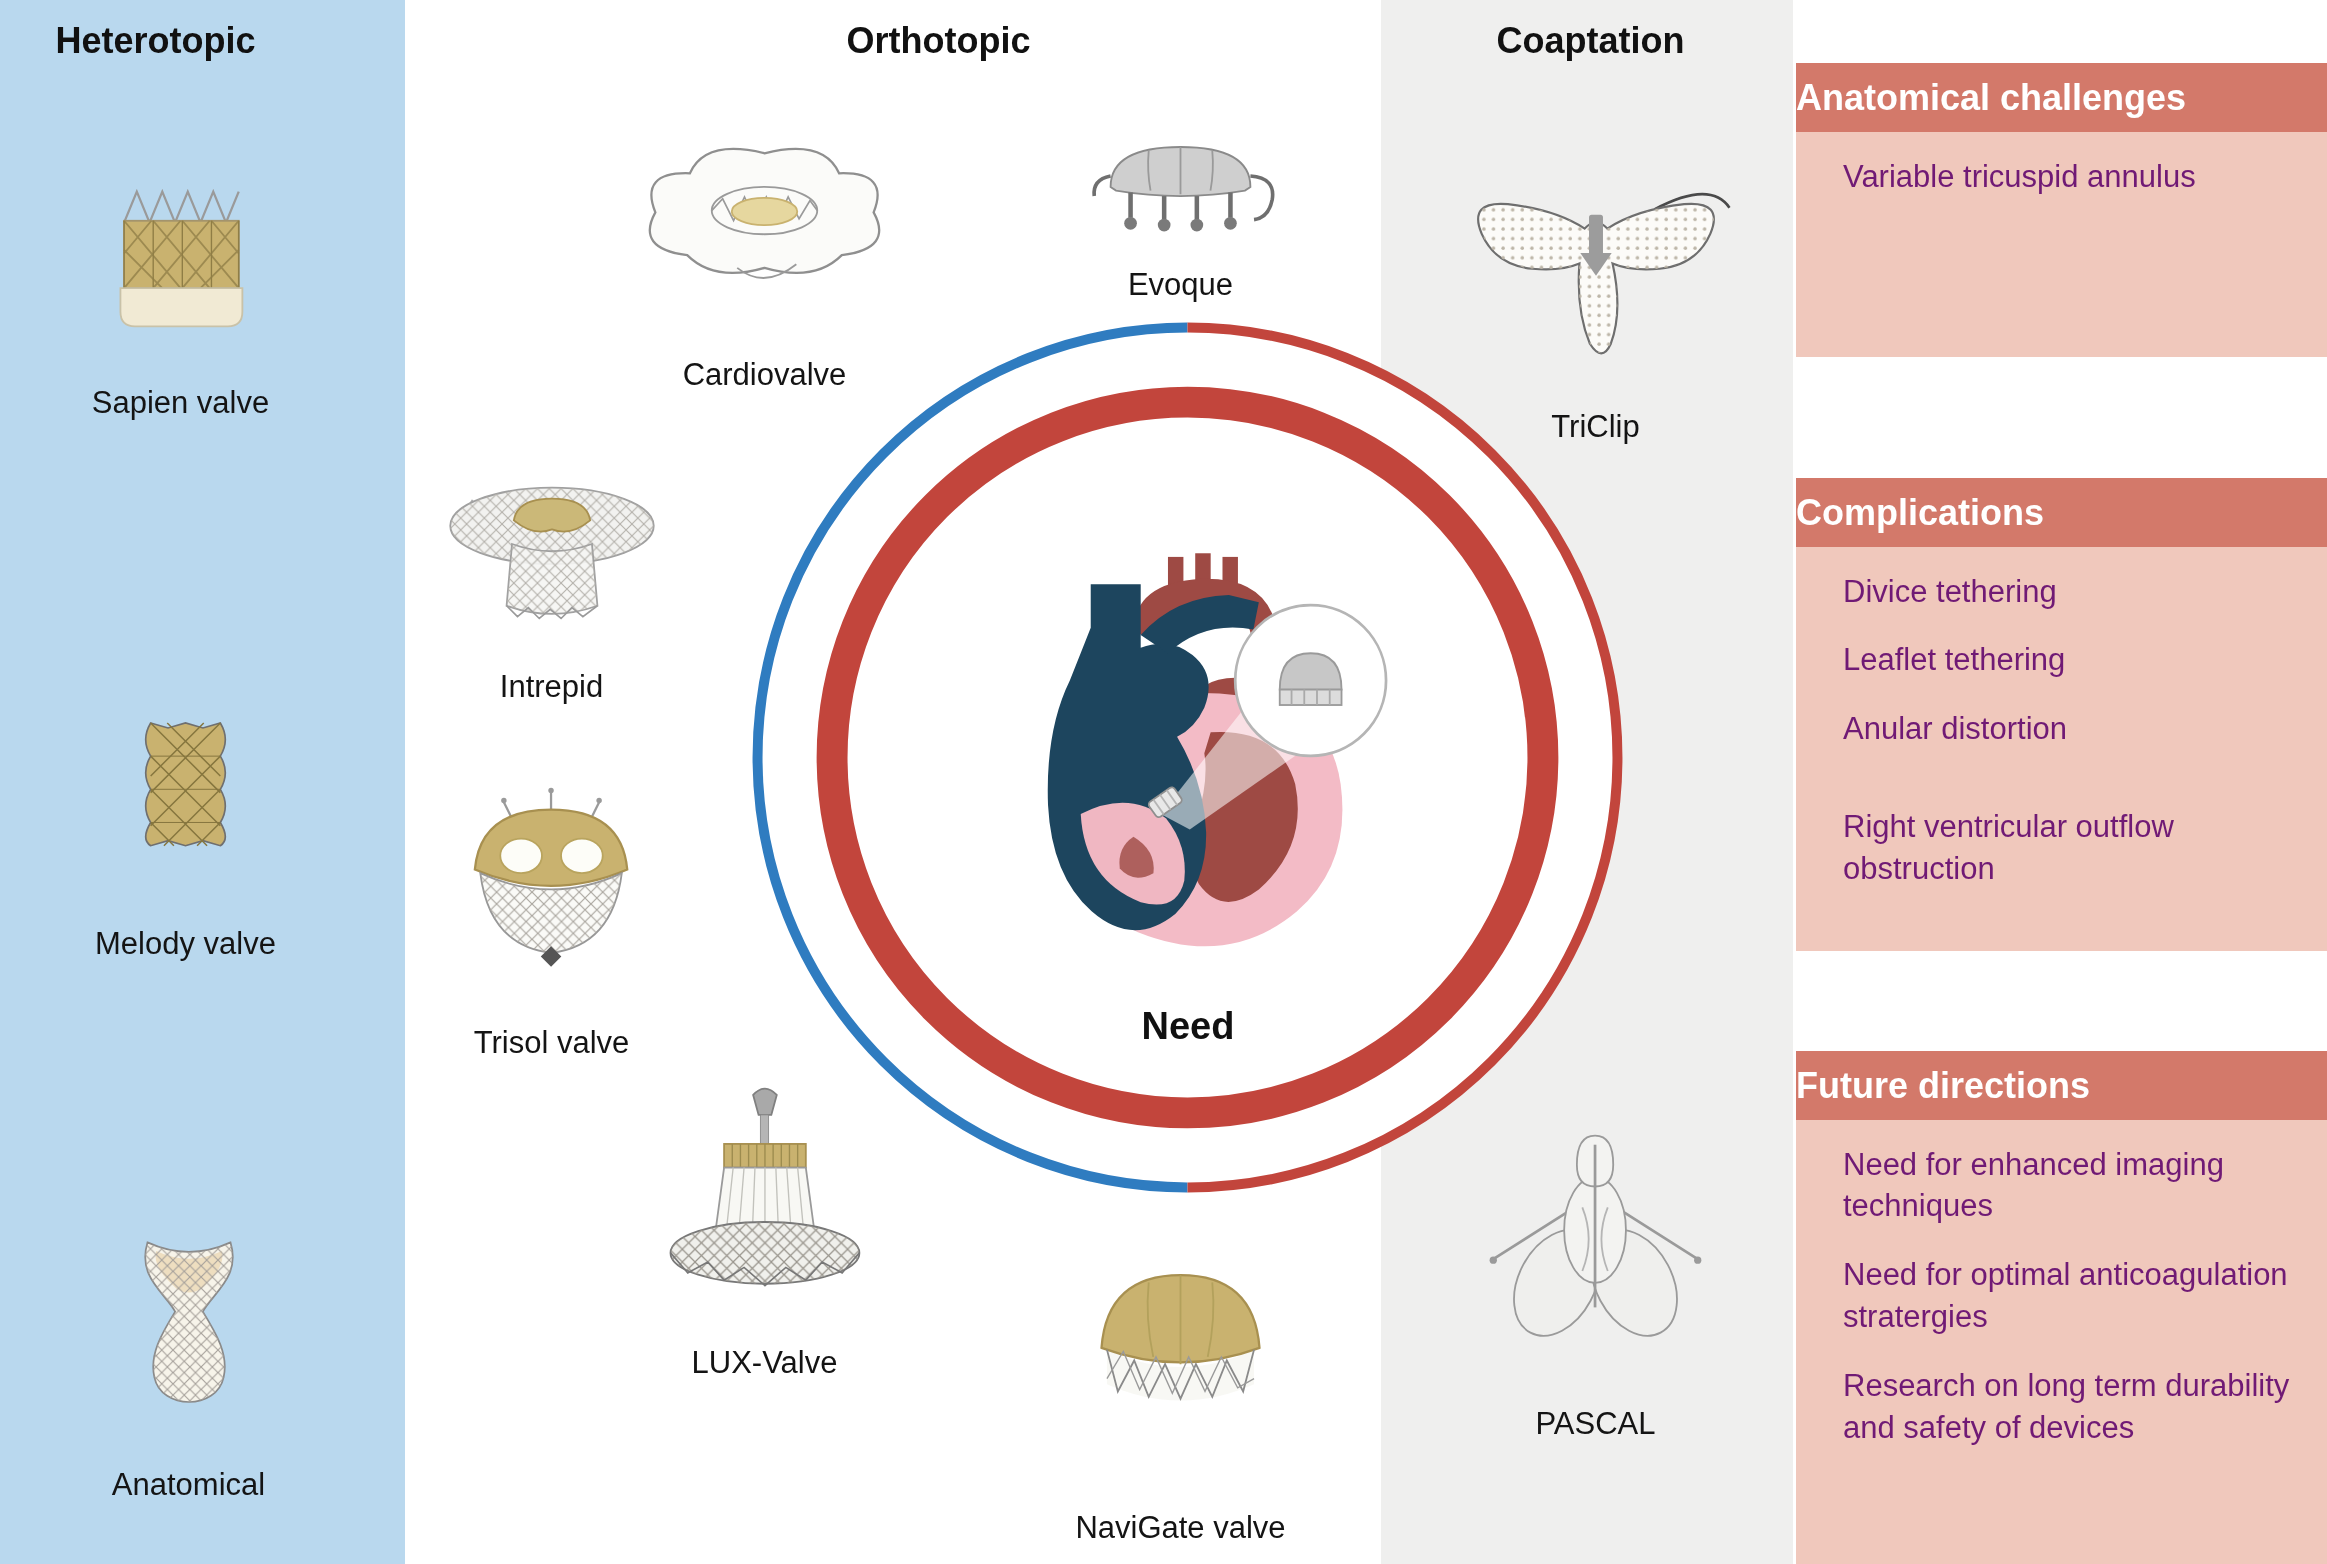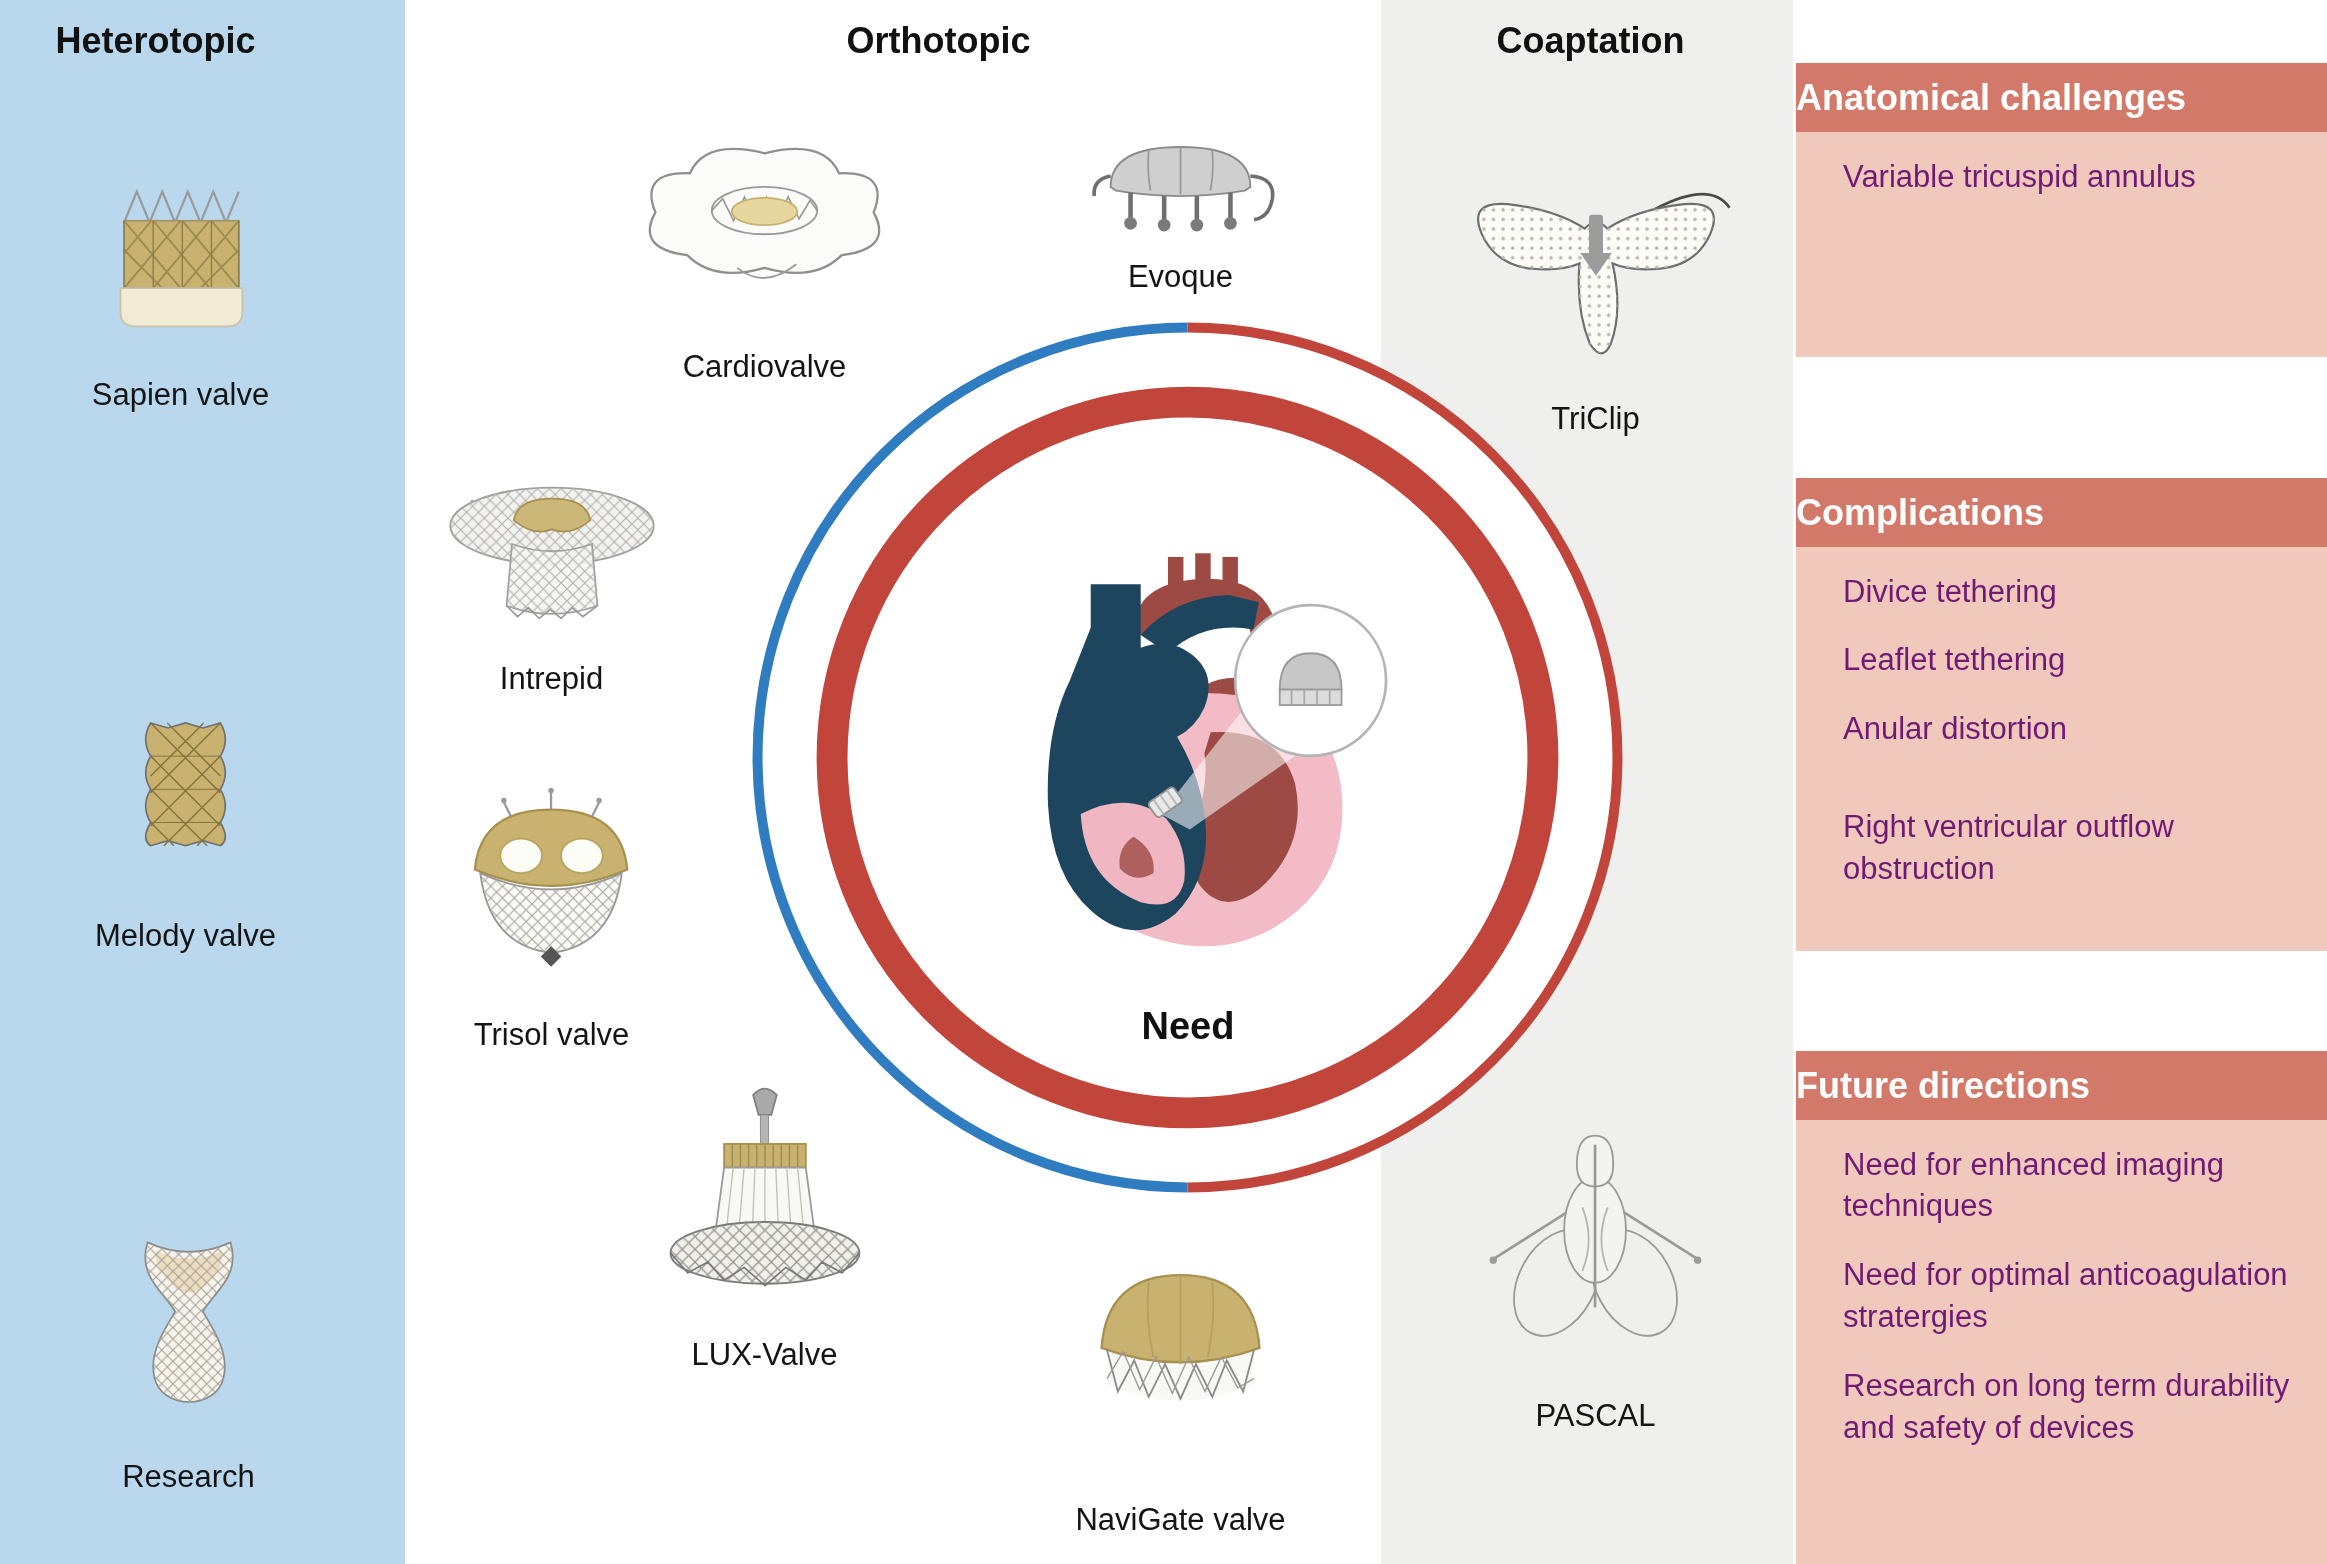--- a/index.html
+++ b/index.html
@@ -17,21 +17,21 @@
   #title-ort{left:793px;top:20px;}
   #title-coa{left:1445px;top:20px;}
 
   
   .ring{position:absolute;left:733px;top:303px;width:909px;height:909px;}
   .heart{position:absolute;left:997px;top:546px;width:391px;height:418px;}
   .ttvis{position:absolute;left:1006px;top:1005px;width:364px;text-align:center;
          font-size:38px;font-weight:700;color:#111;}
 
   
-  .device{position:absolute;width:291px;display:flex;flex-direction:column;align-items:center;}
+  .device{position:absolute;width:291px;display:flex;flex-direction:column;align-items:center;gap:8px;}
   .device .lbl{font-size:31px;color:#141414;text-align:center;line-height:1.15;}
   #dev-sapien{left:35px;top:168px;}        #dev-sapien .lbl{margin-top:27px;}
   #dev-melody{left:40px;top:713px;}        #dev-melody .lbl{margin-top:64px;}
   #dev-tricvalve{left:43px;top:1232px;}    #dev-tricvalve .lbl{margin-top:41px;}
   #dev-cardiovalve{left:619px;top:126px;}  #dev-cardiovalve .lbl{margin-top:32px;}
   #dev-evoque{left:1035px;top:134px;}      #dev-evoque .lbl{margin-top:20px;}
   #dev-intrepid{left:406px;top:453px;}     #dev-intrepid .lbl{margin-top:25.5px;}
   #dev-trisol{left:406px;top:786px;}       #dev-trisol .lbl{margin-top:36px;}
   #dev-lux{left:619px;top:1084px;}         #dev-lux .lbl{margin-top:25.5px;}
   #dev-navigate{left:1035px;top:1255px;}   #dev-navigate .lbl{margin-top:65px;}
@@ -133,21 +133,21 @@
     <svg width="164" height="186" viewBox="0 0 180 215">
       <defs>
         <pattern id="xh-tric" width="13" height="13" patternUnits="userSpaceOnUse">
           <path d="M0,13 L13,0 M0,0 L13,13" stroke="#a5a09a" stroke-width="1.3" fill="none"></path>
         </pattern>
       </defs>
       <path d="M42,12 Q90,34 138,12 C150,52 118,70 106,92 C122,118 136,142 130,168 C122,206 58,206 50,168 C44,142 58,118 74,92 C62,70 30,52 42,12 Z" fill="#f7f4ea" stroke="#8a8a8a" stroke-width="2"></path>
       <path d="M52,22 Q90,40 128,22 C132,40 116,54 104,66 Q90,74 76,66 C64,54 48,40 52,22 Z" fill="#ecd9b8" opacity="0.85"></path>
       <path d="M42,12 Q90,34 138,12 C150,52 118,70 106,92 C122,118 136,142 130,168 C122,206 58,206 50,168 C44,142 58,118 74,92 C62,70 30,52 42,12 Z" fill="url(#xh-tric)" stroke="none"></path>
     </svg>
-    <div class="lbl">Research</div>
+    <div class="lbl">Anatomical</div>
   </div>
 
   <div class="device" id="dev-cardiovalve">
     <svg width="273" height="191" viewBox="0 0 300 210">
       <path d="M30,95 Q12,50 68,52 Q85,14 150,30 Q215,14 232,52 Q288,50 270,95 Q292,135 235,142 Q205,172 150,156 Q95,172 65,142 Q8,135 30,95 Z" fill="#fbfbf9" stroke="#8f8f8f" stroke-width="2.5"></path>
       <path d="M120,156 Q150,180 185,152" fill="none" stroke="#9a9a9a" stroke-width="2"></path>
       <ellipse cx="150" cy="93" rx="58" ry="26" fill="none" stroke="#9a9a9a" stroke-width="2"></ellipse>
       <path d="M92,93 L104,80 L116,104 L128,78 L140,104 L152,78 L164,104 L176,78 L188,102 L200,82 L208,93" fill="none" stroke="#9a9a9a" stroke-width="1.8"></path>
       <ellipse cx="150" cy="94" rx="36" ry="15" fill="#e6d79f" stroke="#c9b26f" stroke-width="2"></ellipse>
     </svg>

